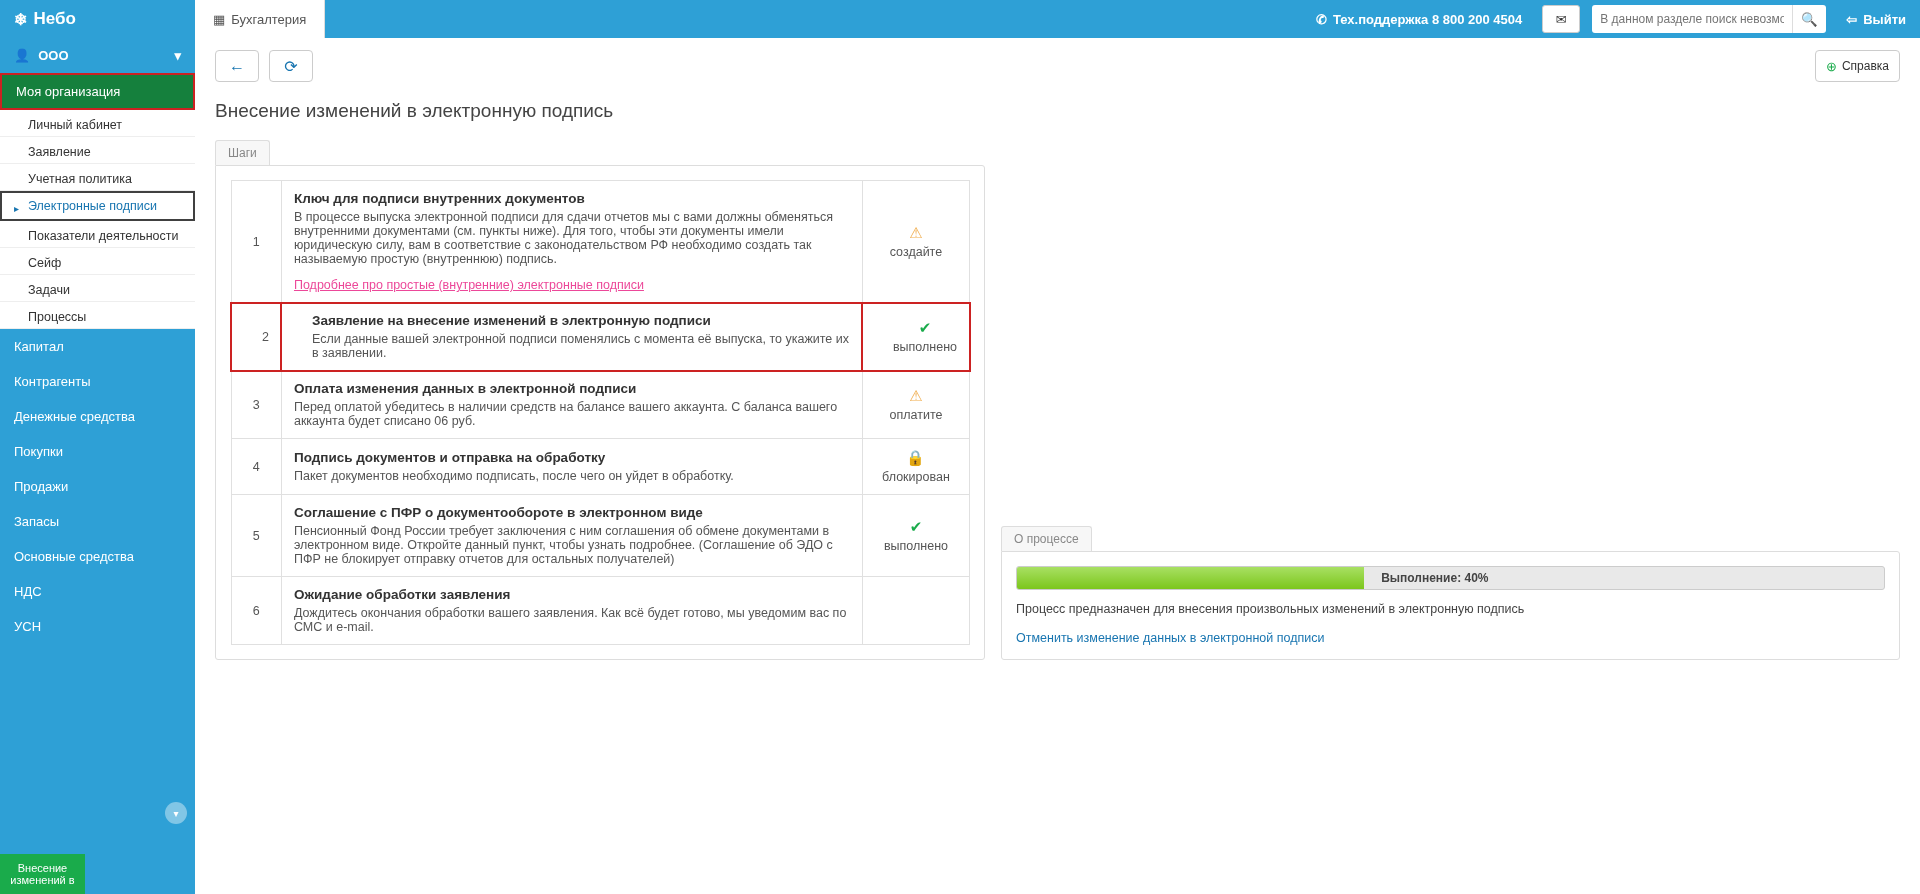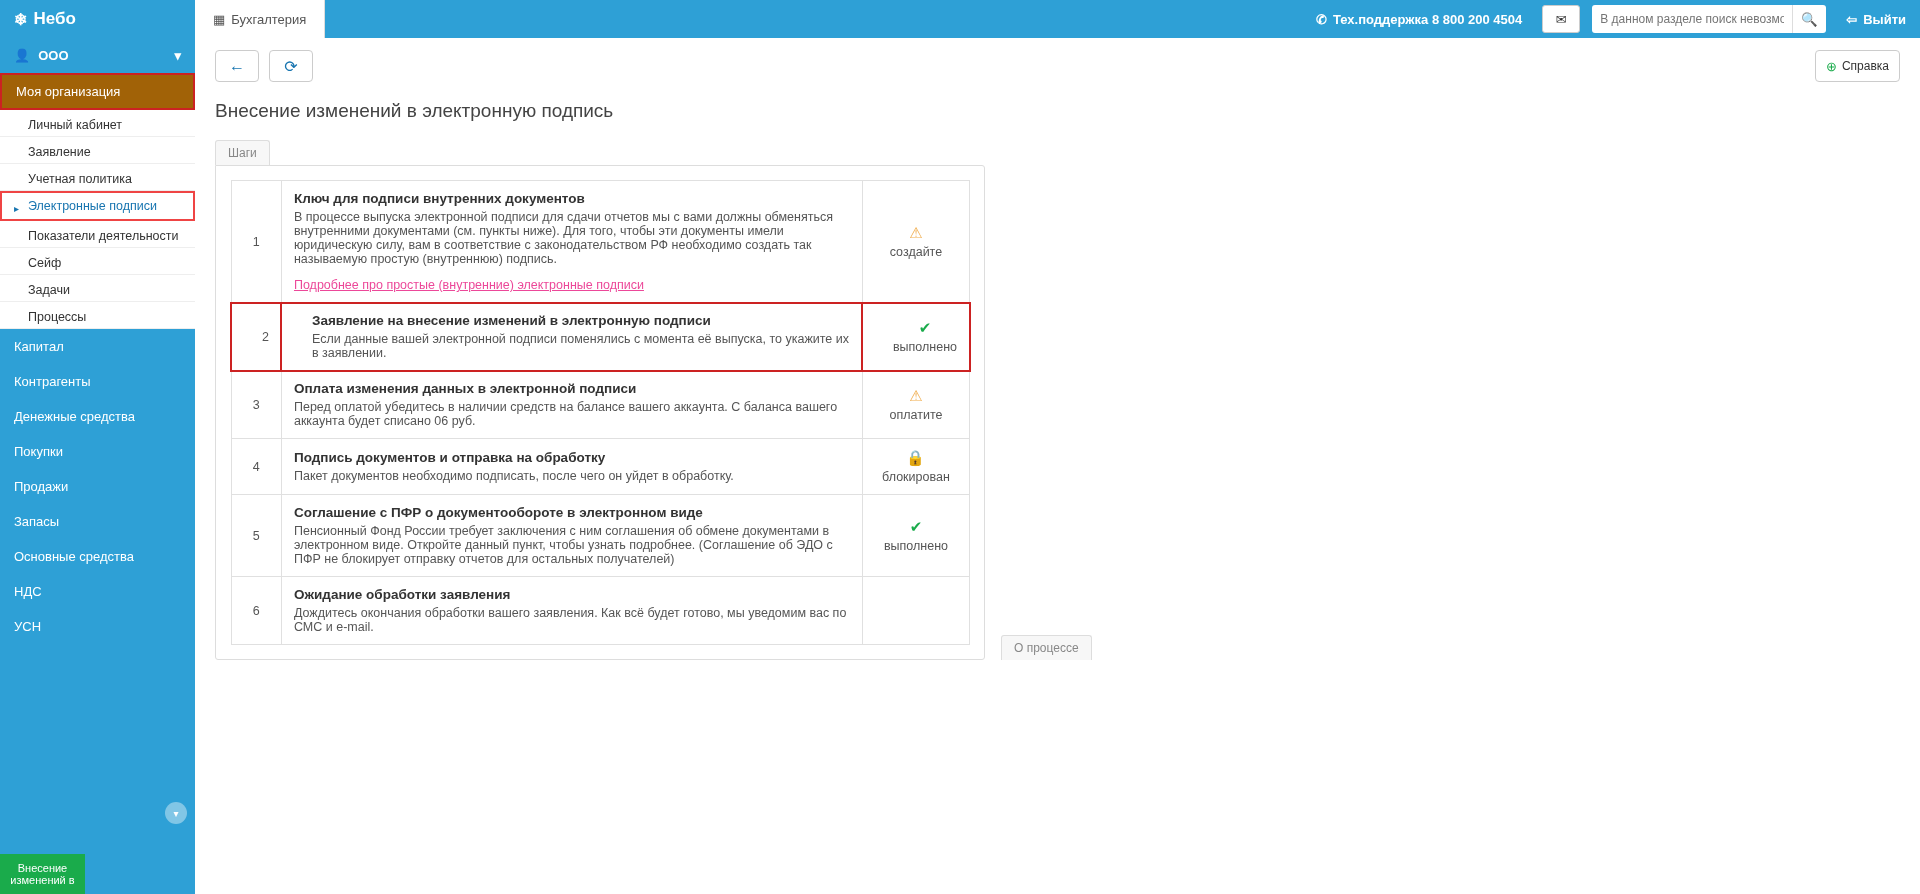--- a/index.html
+++ b/index.html
@@ -20,26 +20,26 @@
   .search-btn { height: 28px; width: 34px; background: #fff; border: none; border-left: 1px solid #ddd; border-radius: 0 3px 3px 0; cursor: pointer; color:#555;}
   .logout { display: flex; align-items: center; padding: 0 14px; font-weight: bold; cursor: pointer; }
   .logout-icon { margin-right: 6px; }
 
   
   .layout { display: flex; min-height: calc(100vh - 38px); }
   .sidebar { width: 195px; background: #2ea0d6; color: #fff; display: flex; flex-direction: column; position: relative; }
   .org-select { display: flex; align-items: center; padding: 10px 14px; font-weight: bold; cursor: pointer; }
   .org-icon { margin-right: 8px; }
   .org-caret { margin-left: auto; }
-  .nav-section { background: #a16207; padding: 9px 14px; font-size: 13px; border: 2px solid #c22; outline: 1px solid #c22; outline-offset:-1px;}
+  .nav-section { background: #15803d; padding: 9px 14px; font-size: 13px; border: 2px solid #c22; outline: 1px solid #c22; outline-offset:-1px;}
   .nav-sub { background: #fff; }
   .nav-sub-item { display: block; padding: 8px 14px 4px 28px; color: #333; border-bottom: 1px solid #eee; cursor: pointer; font-size:12.5px;}
   .nav-sub-item.active { color: #1875b0; position: relative; }
   .nav-sub-item.active::before { content: "▸"; position: absolute; left: 12px; color:#1875b0; font-size:10px; top:10px;}
-  .nav-sub-item.highlighted { border: 2px solid #ef4444; padding: 6px 12px 6px 26px; }
+  .nav-sub-item.highlighted { border: 2px solid #404040; padding: 6px 12px 6px 26px; }
   .nav-main-item { padding: 10px 14px; cursor: pointer; font-size: 13px; }
   .scroll-down-btn { position: absolute; right: 8px; bottom: 70px; width: 22px; height: 22px; background: rgba(255,255,255,0.4); border-radius: 50%; display:flex; align-items:center; justify-content:center; font-size:10px; color:#fff;}
   .bottom-tab { background: #1aab4b; padding: 8px 10px; font-size: 11px; color:#fff; width:85px; text-align:center;}
 
   
   .main { flex: 1; padding: 12px 20px; background: #fff; }
   .toolbar { display: flex; justify-content: space-between; align-items: center; margin-bottom: 18px; }
   .toolbar-left { display: flex; gap: 10px; }
   .btn { height: 32px; min-width: 44px; display: inline-flex; align-items: center; justify-content: center; border: 1px solid #ccc; border-radius: 4px; background: #fff; cursor: pointer; color: #1875b0; font-size: 16px; padding: 0 10px;}
   .btn-help { color: #333; font-size: 12px; }
@@ -197,16 +197,24 @@
                   <td><span class="step-title">Ожидание обработки заявления</span><span>Дождитесь окончания обработки вашего заявления. Как всё будет готово, мы уведомим вас по СМС и e-mail.</span></td>
                   <td class="step-status"></td>
                 </tr>
               </tbody>
           </table>
         </div>
       </div>
 
       <div class="col-process">
         <div class="panel-tab">О процессе</div>
+        <div class="panel">
+          <div class="progress-wrap">
+            <div class="progress-bar" id="prog-bar" style="width: 40%;"></div>
+            <div class="progress-text">Выполнение: 40%</div>
+          </div>
+          <div class="process-desc">Процесс предназначен для внесения произвольных изменений в электронную подпись</div>
+          <a class="process-link">Отменить изменение данных в электронной подписи</a>
+        </div>
       </div>
     </div>
   </div>
 </div>
 
 </body></html>

